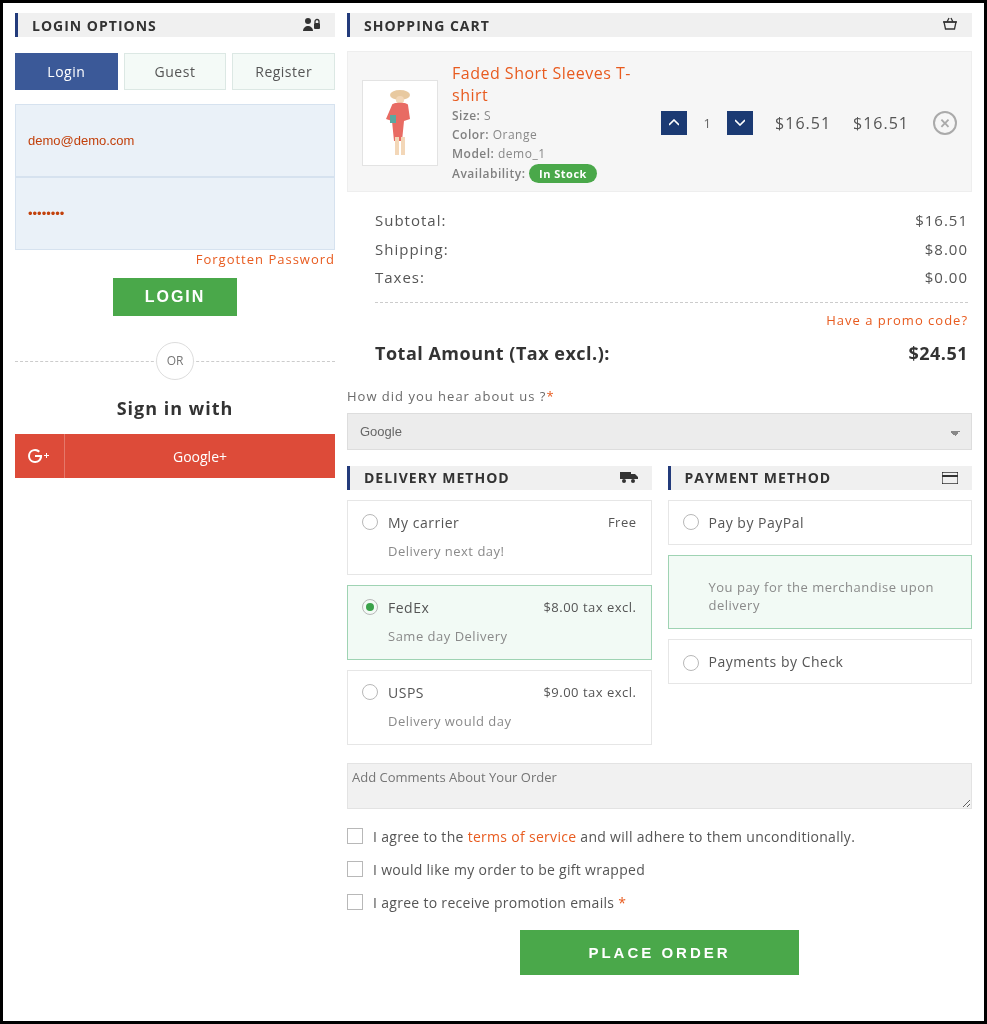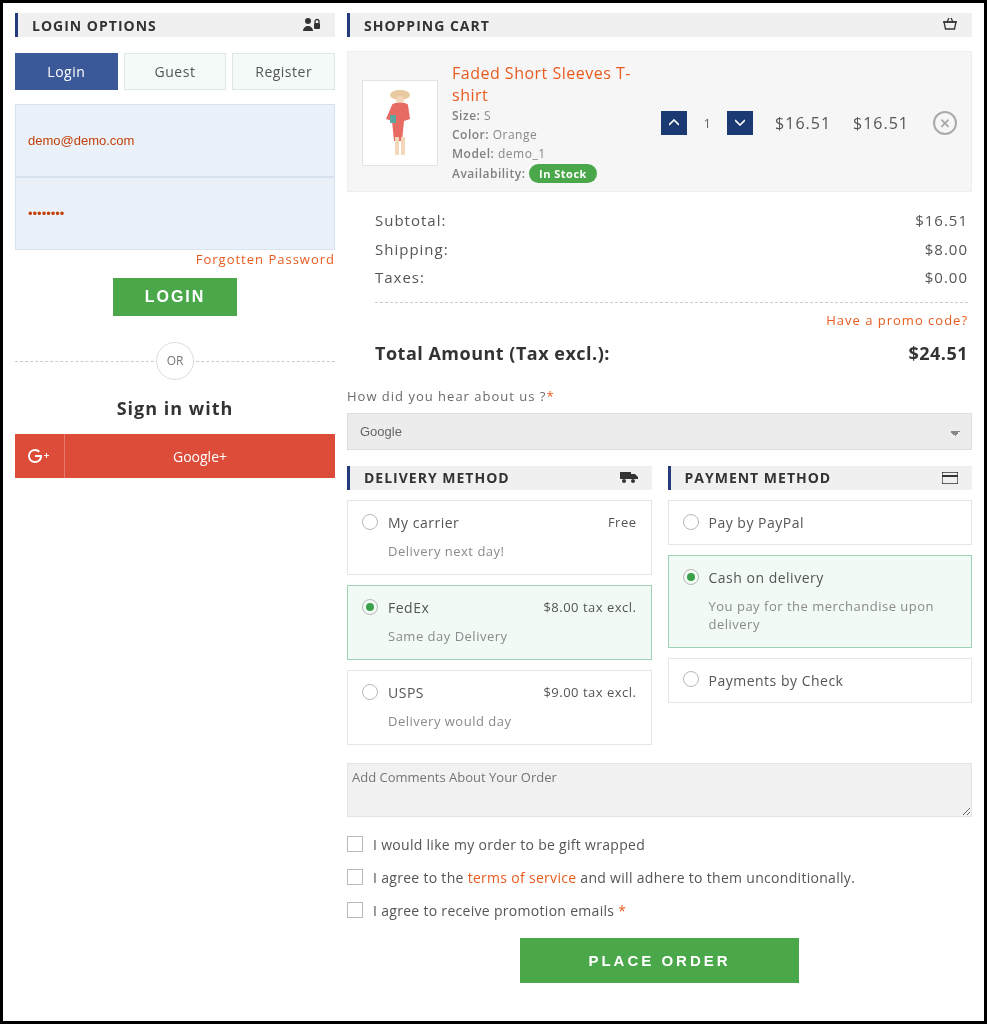--- a/index.html
+++ b/index.html
@@ -65,21 +65,21 @@
 
 .opt{border:1px solid #e6e6e6;padding:12px 14px;margin-top:10px;cursor:pointer;}
 .opt.selected{border-color:#9fd3b3;background:#f2faf5;}
 .opt .line1{display:flex;align-items:center;justify-content:space-between;}
 .radio{width:16px;height:16px;border:1px solid #b8b8b8;border-radius:50%;display:inline-flex;align-items:center;justify-content:center;margin-right:10px;flex:none;}
 .radio.on:after{content:"";width:8px;height:8px;background:#3aa24a;border-radius:50%;}
 .oname{color:#555;font-size:14px;letter-spacing:.5px;}
 .ocost{color:#555;font-size:13px;letter-spacing:.5px;}
 .odesc{color:#8a8a8a;font-size:13px;letter-spacing:.5px;margin:10px 0 2px 26px;}
 
-.comments{width:100%;margin-top:18px;background:#f1f1f1;border:1px solid #e3e3e3;color:#777;padding:4px;font-size:13px;resize:vertical;height:54px;font-family:inherit;}
+.comments{width:100%;margin-top:18px;background:#f1f1f1;border:1px solid #e3e3e3;color:#777;padding:4px;font-size:13px;resize:vertical;height:46px;font-family:inherit;}
 .chkrow{display:flex;align-items:center;gap:10px;margin-top:14px;color:#555;font-size:14px;letter-spacing:.3px;}
 .chkrow a{color:#e85b1f;text-decoration:none;}
 .cbox{width:16px;height:16px;border:1px solid #b8b8b8;background:#fff;cursor:pointer;}
 .place{display:block;margin:18px auto 0;background:#4aa84a;color:#fff;border:none;padding:14px 68px;font-size:15px;font-weight:700;letter-spacing:3px;cursor:pointer;}
 </style>
 </head>
 <body>
 
 <div class="page">
 
@@ -265,49 +265,43 @@
         </div>
         <div class="opt">
           <div class="line1">
               <span style="display:flex;align-items:center">
                 <span class="radio"></span>
                 <span class="oname">Pay by PayPal</span>
               </span>
             </div>
         </div>
         <div class="opt selected">
-          <div class="line1">
-              <span style="display:flex;align-items:center">
-                <span class="radio on"></span>
-                <span class="oname">Cash on delivery</span>
-              </span>
-            </div>
           <div class="odesc">You pay for the merchandise upon delivery</div>
         </div>
         <div class="opt">
           <div class="line1">
-              <span style="display:flex;align-items:flex-start">
+              <span style="display:flex;align-items:flex-end">
                 <span class="radio"></span>
                 <span class="oname">Payments by Check</span>
               </span>
             </div>
         </div>
       </div>
     </div>
 
     <textarea class="comments" placeholder="Add Comments About Your Order" style=""></textarea>
 
+    <div class="chkrow">
+      <span class="cbox"></span>
+      <span><span>I agree to the </span><a href="#">terms of service</a><span> and will adhere to them unconditionally.</span></span>
+    </div>
     <div class="chkrow">
       <span class="cbox"></span>
       <span>I would like my order to be gift wrapped</span>
     </div>
     <div class="chkrow">
       <span class="cbox"></span>
-      <span><span>I agree to the </span><a href="#">terms of service</a><span> and will adhere to them unconditionally.</span></span>
-    </div>
-    <div class="chkrow">
-      <span class="cbox"></span>
       <span><span>I agree to receive promotion emails </span><span class="req">*</span></span>
     </div>
 
     <button class="place">PLACE ORDER</button>
   </div>
 </div>
 
 </body></html>

